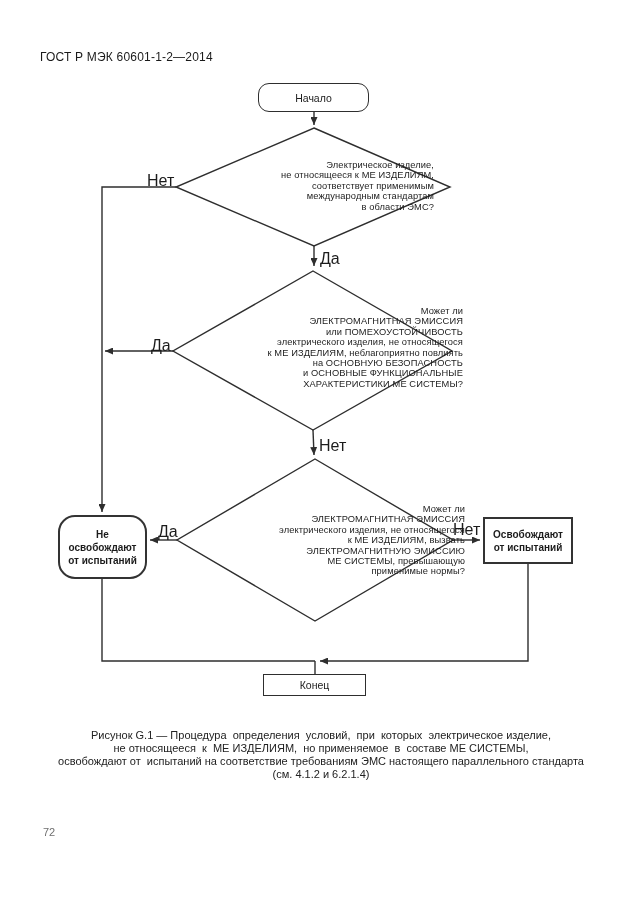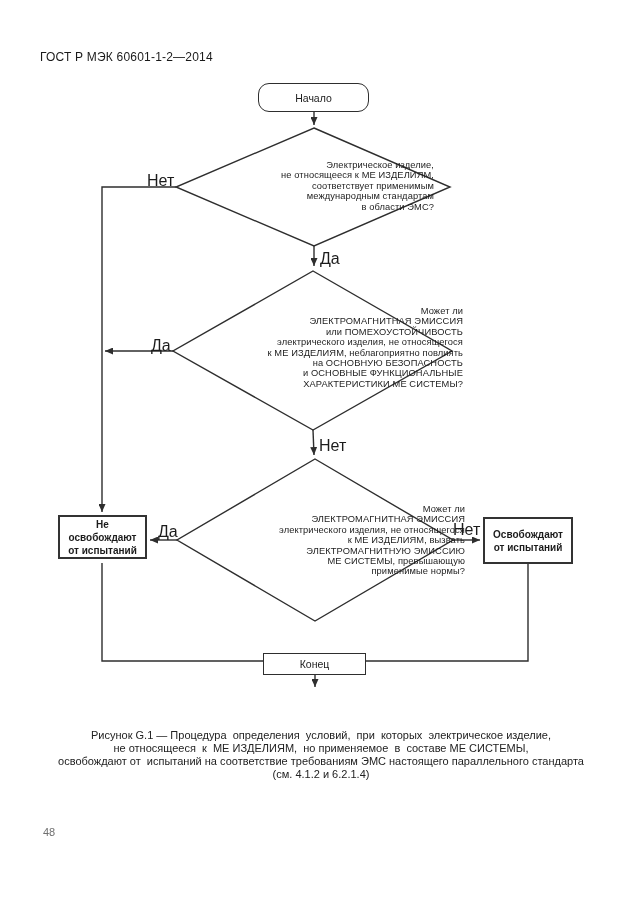--- a/index.html
+++ b/index.html
@@ -33,30 +33,30 @@
   }
   .terminator {
     border: 1.5px solid #2e2e2e;
     font-size: 10.5px;
   }
   .start-node {
     left: 258px; top: 83px; width: 111px; height: 29px;
     border-radius: 11px;
   }
   .end-node {
-    left: 263px; top: 653px; width: 103px; height: 22px;
+    left: 263px; top: 674px; width: 103px; height: 22px;
   }
   .result-box {
     border: 2px solid #333333;
     font-weight: bold;
     font-size: 10px;
     line-height: 13px;
     white-space: pre-line;
   }
-  .result-fail { left: 58px; top: 515px; width: 89px; height: 44px; }
+  .result-fail { left: 58px; top: 515px; width: 89px; height: 64px; border-radius: 17px; }
   .result-pass { left: 483px; top: 517px; width: 90px; height: 47px; }
   .diamond-text {
     position: absolute;
     z-index: 2;
     background: transparent;
     text-align: right;
     font-size: 9.3px;
     line-height: 10.4px;
     white-space: pre-line;
     letter-spacing: 0.1px;
@@ -167,15 +167,15 @@
 освобождают
 от испытаний</div>
   <div class="node result-box result-pass">Освобождают
 от испытаний</div>
 
   <div class="figure-caption">Рисунок G.1 — Процедура  определения  условий,  при  которых  электрическое изделие,
 не относящееся  к  МЕ ИЗДЕЛИЯМ,  но применяемое  в  составе МЕ СИСТЕМЫ,
 освобождают от  испытаний на соответствие требованиям ЭМС настоящего параллельного стандарта
 (см. 4.1.2 и 6.2.1.4)</div>
 
-  <div class="page-number">48</div>
+  <div class="page-number">72</div>
 
 </div>
 
 </body></html>

